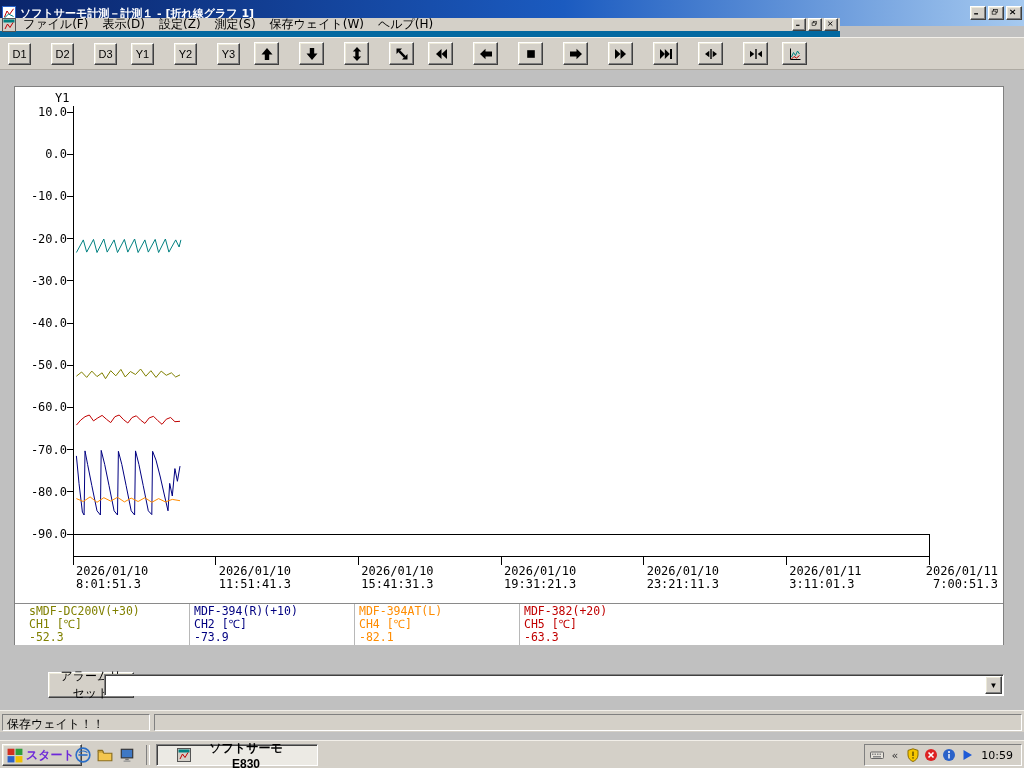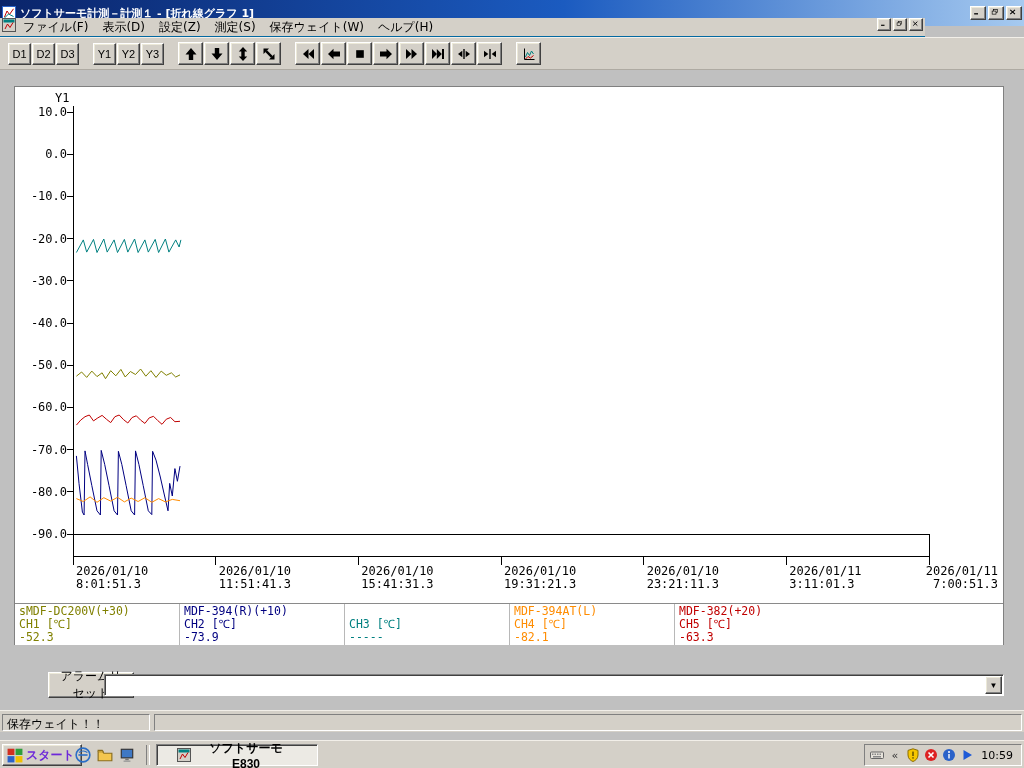--- a/index.html
+++ b/index.html
@@ -26,35 +26,35 @@
   .titlebar{
     position:absolute;left:0;top:0;width:1024px;height:18px;
     background:linear-gradient(90deg,#0a246a 0%,#1b5bc0 55%,#a6caf0 100%);
     display:flex;align-items:center;padding:13px 2px;box-sizing:border-box;
   }
   .titlebar .title{color:#fff;font-size:11px;font-weight:bold;margin-left:4px;flex:1;white-space:nowrap;overflow:hidden;}
   .winbtn{width:16px;height:14px;margin-left:2px;display:flex;align-items:center;justify-content:center;padding:0;}
   .winbtn svg{width:10px;height:9px;}
   
   .menubar{
-    position:absolute;left:0;top:18px;width:925px;height:19px;
-    background:#d4d0c8;display:flex;align-items:flex-start;padding:0 2px;box-sizing:border-box;
-    border-bottom:1px solid #0369a1;
+    position:absolute;left:0;top:18px;width:840px;height:19px;
+    background:#d4d0c8;display:flex;align-items:center;padding:0 2px;box-sizing:border-box;
+    border-bottom:6px solid #0369a1;
   }
   .menu-item{font-size:12px;padding:1px 7px;color:#000;white-space:nowrap;}
   .mdi-btn{width:14px;height:13px;margin-left:2px;display:flex;align-items:center;justify-content:center;padding:0;}
   .mdi-btn svg{width:9px;height:8px;}
   .spacer{flex:1;}
   
   .toolbar{
     position:absolute;left:0;top:37px;width:1024px;height:33px;
     background:#d4d0c8;display:flex;align-items:center;padding-left:8px;box-sizing:border-box;
     border-top:1px solid #f2efe9;border-bottom:1px solid #aeaaa2;
   }
-  .tb-group{display:flex;margin-right:13px;}
+  .tb-group{display:flex;margin-right:13px;gap:19px;}
   .tb-btn{
     min-width:23px;height:22px;margin-right:1px;
     display:flex;align-items:center;justify-content:center;
     font-size:11px;color:#000;padding:0 2px;box-sizing:border-box;
   }
   .tb-btn.nav{min-width:25px;height:23px;}
   .tb-btn svg{width:14px;height:14px;}
   
   .chart-wrap{
     position:absolute;left:14px;top:86px;width:990px;height:559px;
@@ -348,34 +348,29 @@
       <div class="xlabel" style="left: 774.333px;">
         <div>2026/01/11</div>
         <div>3:11:01.3</div>
       </div>
       <div class="xlabel" style="right: 5px; text-align: right;">
         <div>2026/01/11</div>
         <div>7:00:51.3</div>
       </div>
     </div>
   <div class="legend" id="legend">
-      <div class="legend-cell" style="color: rgb(128, 128, 0);">
+      <div class="legend-cell" style="color: rgb(128, 128, 0); margin-left: 10px;">
         <div>sMDF-DC200V(+30)</div>
         <div>CH1 [℃]</div>
         <div>-52.3</div>
       </div>
       <div class="legend-cell" style="color: rgb(0, 0, 128);">
         <div>MDF-394(R)(+10)</div>
         <div>CH2 [℃]</div>
         <div>-73.9</div>
-      </div>
-      <div class="legend-cell" style="color: rgb(0, 128, 128);">
-        <div>&nbsp;</div>
-        <div>CH3 [℃]</div>
-        <div>-----</div>
       </div>
       <div class="legend-cell" style="color: rgb(255, 140, 0);">
         <div>MDF-394AT(L)</div>
         <div>CH4 [℃]</div>
         <div>-82.1</div>
       </div>
       <div class="legend-cell" style="color: rgb(192, 0, 0);">
         <div>MDF-382(+20)</div>
         <div>CH5 [℃]</div>
         <div>-63.3</div>

